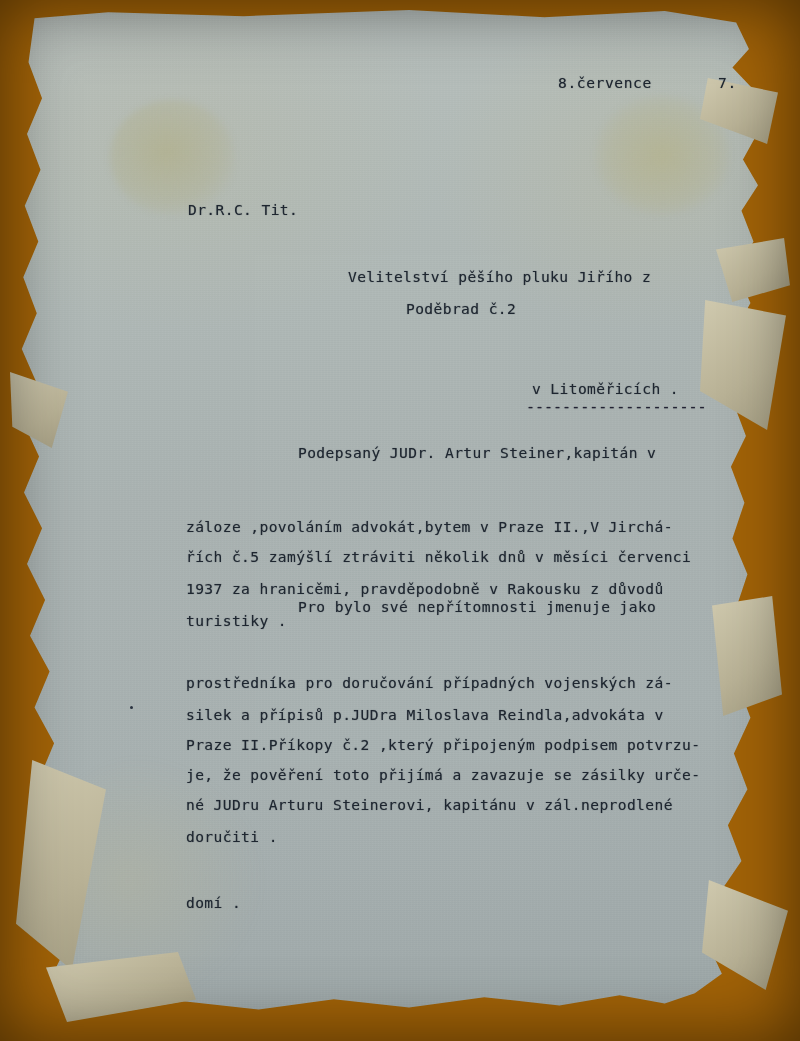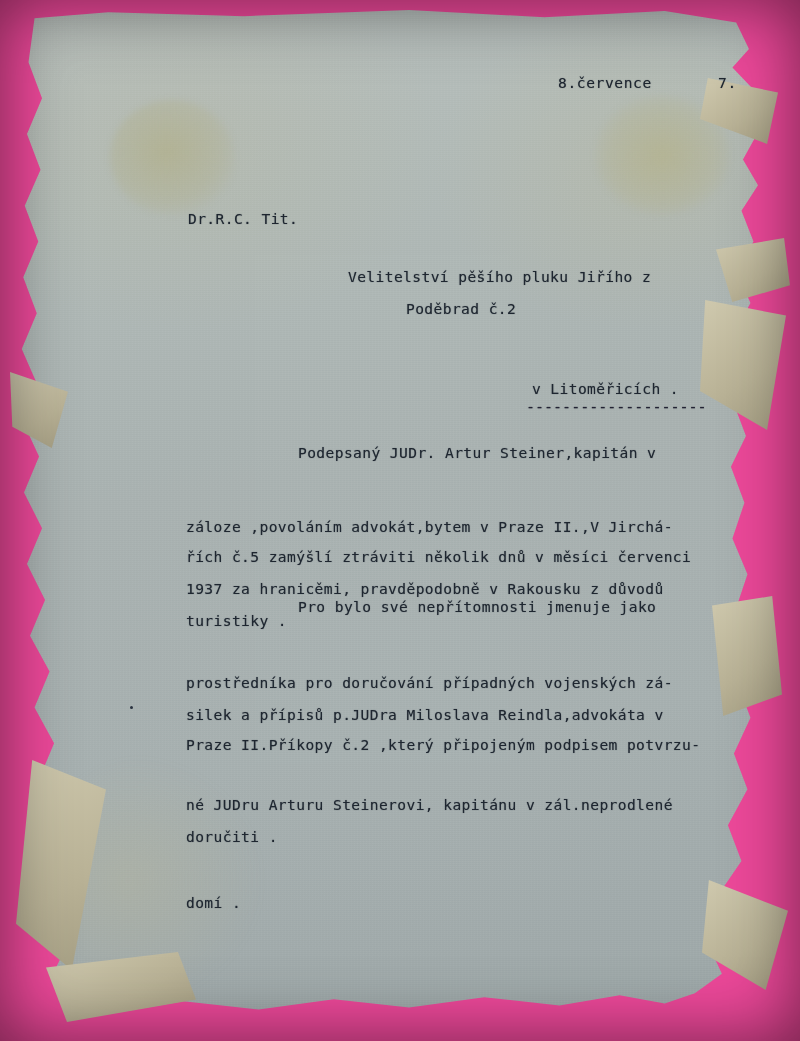--- a/index.html
+++ b/index.html
@@ -11,21 +11,21 @@
     width: 800px;
     height: 1041px;
     overflow: hidden;
     font-family: "DejaVu Sans Mono", monospace;
   }
 
   #scan {
     position: relative;
     width: 800px;
     height: 1041px;
-    background: #ec4899;
+    background: #a16207;
     overflow: hidden;
   }
 
   
   #paper {
     position: absolute;
     left: 18px;
     top: 6px;
     width: 752px;
     height: 1024px;
@@ -124,21 +124,21 @@
     text-shadow: 0 0 1px rgba(30,38,48,0.55);
   }
 
   .tline {
     position: absolute;
     white-space: pre;
   }
 
   .hdr-date   { left: 540px; top: 62px; letter-spacing: 0.6px; }
   .hdr-page   { left: 700px; top: 62px; letter-spacing: 0.6px; }
-  .addressee  { left: 170px; top: 198px; }
+  .addressee  { left: 170px; top: 189px; }
   .recip1     { left: 330px; top: 256px; }
   .recip2     { left: 388px; top: 288px; }
   .place      { left: 514px; top: 368px; }
   .underline  { left: 508px; top: 386px; letter-spacing: 0px; font-size: 15px; color: #223; }
 
   .body-line  { left: 168px; margin-top: 44px; }
   .indent     { left: 280px; }
 
   #deco-dot { position:absolute; left: 112px; top: 700px; width:3px; height:3px; background:#2a3340; border-radius:50%; }
 
@@ -188,20 +188,21 @@
     <div class="tline indent" style="top:432px">Podepsaný JUDr. Artur Steiner,kapitán v</div>
     <div class="tline body-line" style="top:462px">záloze ,povoláním advokát,bytem v Praze II.,V Jirchá-</div>
     <div class="tline body-line" style="top:492px">řích č.5 zamýšlí ztráviti několik dnů v měsíci červenci</div>
     <div class="tline body-line" style="top:524px">1937 za hranicěmi, pravděpodobně v Rakousku z důvodů</div>
     <div class="tline body-line" style="top:556px">turistiky .</div>
 
     <div class="tline indent" style="top:586px">Pro bylo své nepřítomnosti jmenuje jako</div>
     <div class="tline body-line" style="top:618px">prostředníka pro doručování případných vojenských zá-</div>
     <div class="tline body-line" style="top:650px">silek a přípisů p.JUDra Miloslava Reindla,advokáta v</div>
     <div class="tline body-line" style="top:680px">Praze II.Příkopy č.2 ,který připojeným podpisem potvrzu-</div>
+    <div class="tline body-line" style="top:710px">je, že pověření toto přijímá a zavazuje se zásilky urče-</div>
     <div class="tline body-line" style="top:740px">né JUDru Arturu Steinerovi, kapitánu v zál.neprodlené</div>
     <div class="tline body-line" style="top:772px">doručiti .</div>
 
     <div class="tline body-line" style="top:838px">domí .</div>
 
     <div id="deco-dot"></div>
   </div>
 
   <div id="vignette"></div>
 </div>

